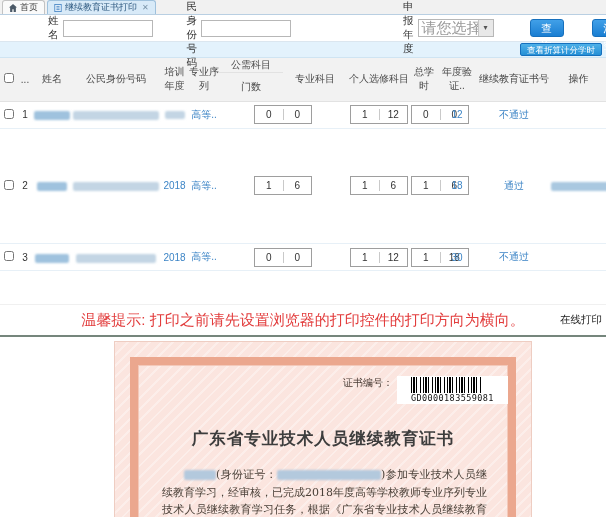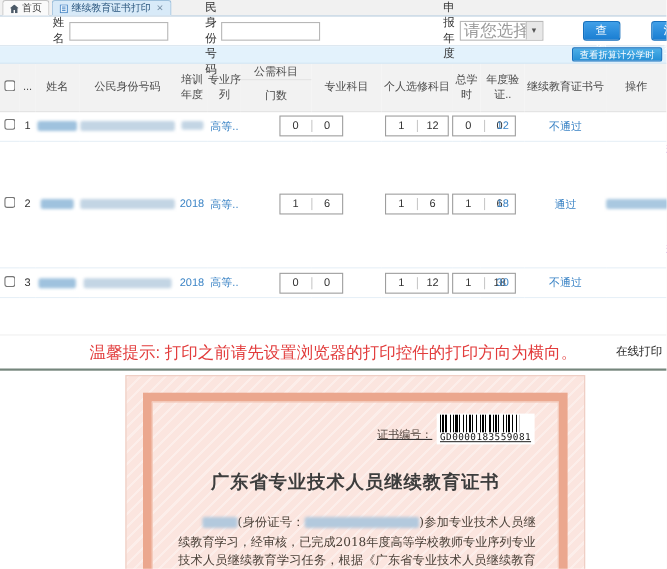--- a/index.html
+++ b/index.html
@@ -55,23 +55,23 @@
   .notice { color:#e23c3c; font-size:15px; }
   .online-print { position:absolute; right:4px; color:#222; font-size:10.5px; cursor:pointer; }
 
   
   .certwrap { border-top:2px solid #75867c; background:#fff; height:287px; overflow:hidden; }
   .cert { position:relative; width:418px; height:420px; margin:4px 0 0 114px; background:#fbe5df; border:1px solid #eecdc2;
     background-image:repeating-linear-gradient(135deg, rgba(255,255,255,0.35) 0 2px, rgba(0,0,0,0) 2px 8px); }
   .cert-frame { position:absolute; left:15px; right:15px; top:15px; bottom:12px; border:8px solid #eba78e; pointer-events:none;
     background:transparent; }
   .cert-frame::after{ content:""; position:absolute; inset:0; border:1px solid #f3c9ba; }
-  .certno-block { position:relative; margin:34px 0 0 228px; display:flex; align-items:flex-end; gap:4px;text-decoration:underline; }
+  .certno-block { position:relative; margin:34px 0 0 228px; display:flex; align-items:flex-start; gap:4px; }
   .certno-label { font-family:"DejaVu Serif",serif; font-size:10px; color:#4a3c35; padding-bottom:2px; }
-  .bc-col { background:#fff; padding:1px 3px; }
+  .bc-col { background:#fff; padding:1px 14px; }
   .barcode { width:72px; height:16px;
     background:repeating-linear-gradient(90deg,#000 0 1px,#fff 1px 2px,#000 2px 4px,#fff 4px 5px,#000 5px 6px,#fff 6px 9px,#000 9px 10px,#fff 10px 12px); }
   .certno-num { font-family:"DejaVu Sans Mono",monospace; font-size:8.5px; color:#111; letter-spacing:0.4px; text-align:center; }
   .cert-title { margin-top:24px; text-align:center; font-family:"DejaVu Serif",serif; font-weight:bold; font-size:16.5px; color:#3d3d3d; letter-spacing:1px; }
   .cert-body { margin:16px 44px 0 47px; font-family:"DejaVu Serif",serif; font-size:11px; line-height:1.6; color:#4a4038; text-indent:2em; text-align:justify; }
   .cr-name { width:32px; height:10px; background:#b3c9dd; }
   .cr-id { width:104px; height:10px; background:#b3c9dd; }
 </style>
 </head>
 <body>

